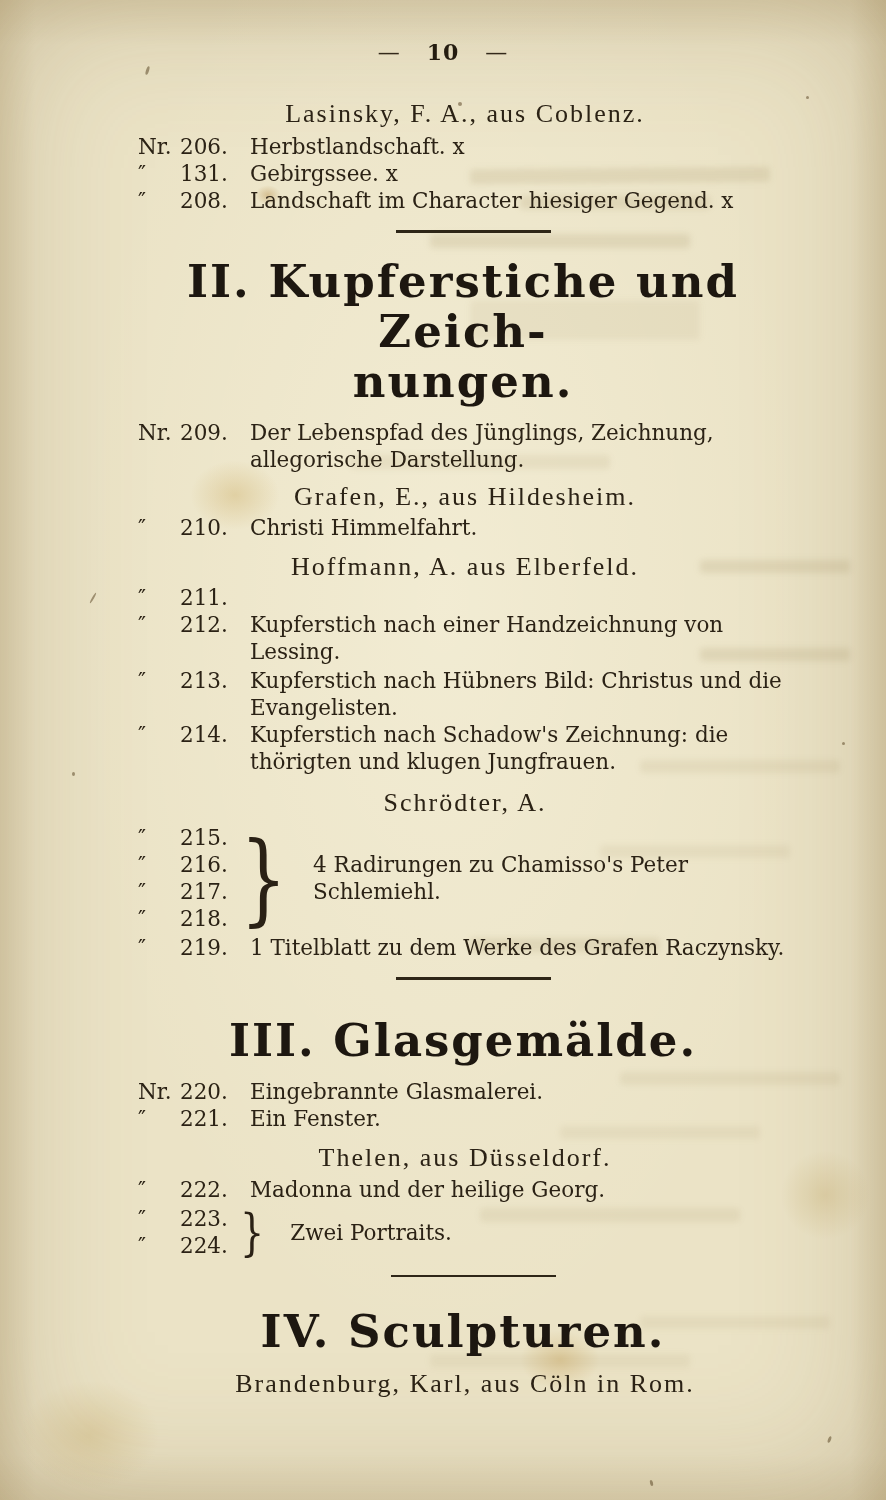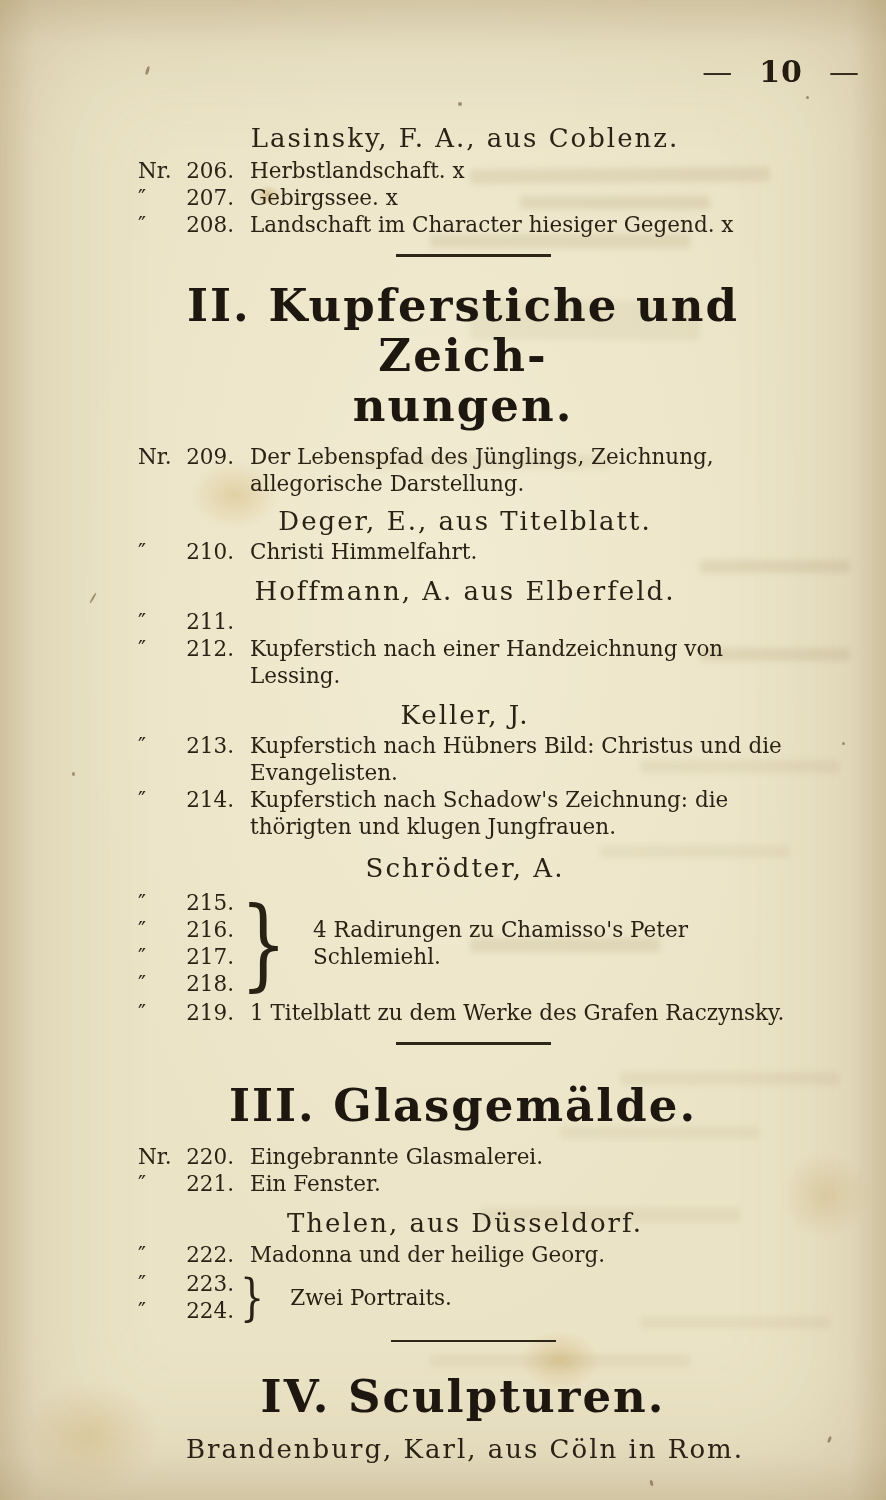--- a/index.html
+++ b/index.html
@@ -14,39 +14,39 @@
     background:
       radial-gradient(ellipse at 50% 40%, rgba(255,252,235,0.35), rgba(0,0,0,0) 60%),
       linear-gradient(90deg, rgba(160,135,80,0.18) 0, rgba(0,0,0,0) 4%, rgba(0,0,0,0) 96%, rgba(160,135,80,0.20) 100%),
       linear-gradient(180deg, rgba(160,135,80,0.16) 0, rgba(0,0,0,0) 3%, rgba(0,0,0,0) 97%, rgba(160,135,80,0.14) 100%),
       #ebe3c6;
     box-shadow: inset 0 0 140px rgba(125,100,55,0.30);
   }
   .content{position:relative;z-index:3;}
   
   .page-head{
-    padding-top:54px;text-align:right;
-    font-size:30px;font-weight:bold;letter-spacing:1px;color:#241c10;
+    padding-top:39px;text-align:center;
+    font-size:22px;font-weight:bold;letter-spacing:1px;color:#241c10;
   }
   .page-head .dash{margin:0 26px;font-weight:normal;color:#33291a;}
   .artist{
     margin:0;padding:0 96px 0 140px;text-align:center;
-    font-size:26px;font-weight:normal;letter-spacing:2px;color:#2b2215;
+    font-size:26px;font-weight:normal;letter-spacing:2px;color:#2b2215;font-family:Liberation Serif, serif;
   }
   .section-heading{
     margin:12px;padding:0 70px 0 110px;text-align:center;
     font-size:45px;line-height:50px;font-weight:bold;letter-spacing:2px;color:#1d1710;
   }
   .row{
     display:flex;align-items:baseline;
     padding:0 84px 0 138px;
     font-size:21.5px;line-height:27px;
   }
   .lbl{flex:0 0 42px;}
-  .num{flex:0 0 54px;text-align:right;}
+  .num{flex:0 0 54px;}
   .txt{margin-left:16px;flex:1;}
   .bracket-group{
     display:flex;align-items:center;
     padding:0 84px 0 138px;
     font-size:21.5px;line-height:27px;
   }
   .bracket-nums .row2{display:flex;align-items:baseline;}
   .brace{
     font-family:"DejaVu Serif",serif;color:#2a2115;font-weight:normal;
     margin:0 10px 0 6px;display:inline-block;
@@ -107,21 +107,21 @@
 
   <section>
     <h3 class="artist" style="margin-top:34px;">Lasinsky, F. A., aus Coblenz.</h3>
     <div class="row" style="margin-top:4px;">
       <span class="lbl">Nr.</span>
       <span class="num">206.</span>
       <span class="txt">Herbstlandschaft. x</span>
     </div>
     <div class="row">
       <span class="lbl">″</span>
-      <span class="num">207.</span>
+      <span class="num">131.</span>
       <span class="txt">Gebirgssee. x</span>
     </div>
     <div class="row">
       <span class="lbl">″</span>
       <span class="num">208.</span>
       <span class="txt">Landschaft im Character hiesiger Gegend. x</span>
     </div>
   </section>
 
   <div class="divider"></div>
@@ -131,39 +131,38 @@
       <div>II. Kupferstiche und Zeich-</div>
       <div>nungen.</div>
     </h2>
 
     <div class="row" style="margin-top:2px;">
       <span class="lbl">Nr.</span>
       <span class="num">209.</span>
       <span class="txt">Der Lebenspfad des Jünglings, Zeichnung, allegorische Darstellung.</span>
     </div>
 
-    <h3 class="artist" style="margin-top:9px;">Deger, E., aus Titelblatt.</h3>
+    <h3 class="artist" style="margin-top:9px;">Grafen, E., aus Hildesheim.</h3>
     <div class="row" style="margin-top:2px;">
       <span class="lbl">″</span>
       <span class="num">210.</span>
       <span class="txt">Christi Himmelfahrt.</span>
     </div>
 
     <h3 class="artist" style="margin-top:11px;">Hoffmann, A. aus Elberfeld.</h3>
     <div class="row" style="margin-top:2px;">
       <span class="lbl">″</span>
       <span class="num">211.</span>
     </div>
     <div class="row">
       <span class="lbl">″</span>
       <span class="num">212.</span>
       <span class="txt">Kupferstich nach einer Handzeichnung von Lessing.</span>
     </div>
 
-    <h3 class="artist" style="margin-top:11px;">Keller, J.</h3>
     <div class="row" style="margin-top:2px;">
       <span class="lbl">″</span>
       <span class="num">213.</span>
       <span class="txt">Kupferstich nach Hübners Bild: Christus und die Evangelisten.</span>
     </div>
     <div class="row">
       <span class="lbl">″</span>
       <span class="num">214.</span>
       <span class="txt">Kupferstich nach Schadow's Zeichnung: die thörigten und klugen Jungfrauen.</span>
     </div>

